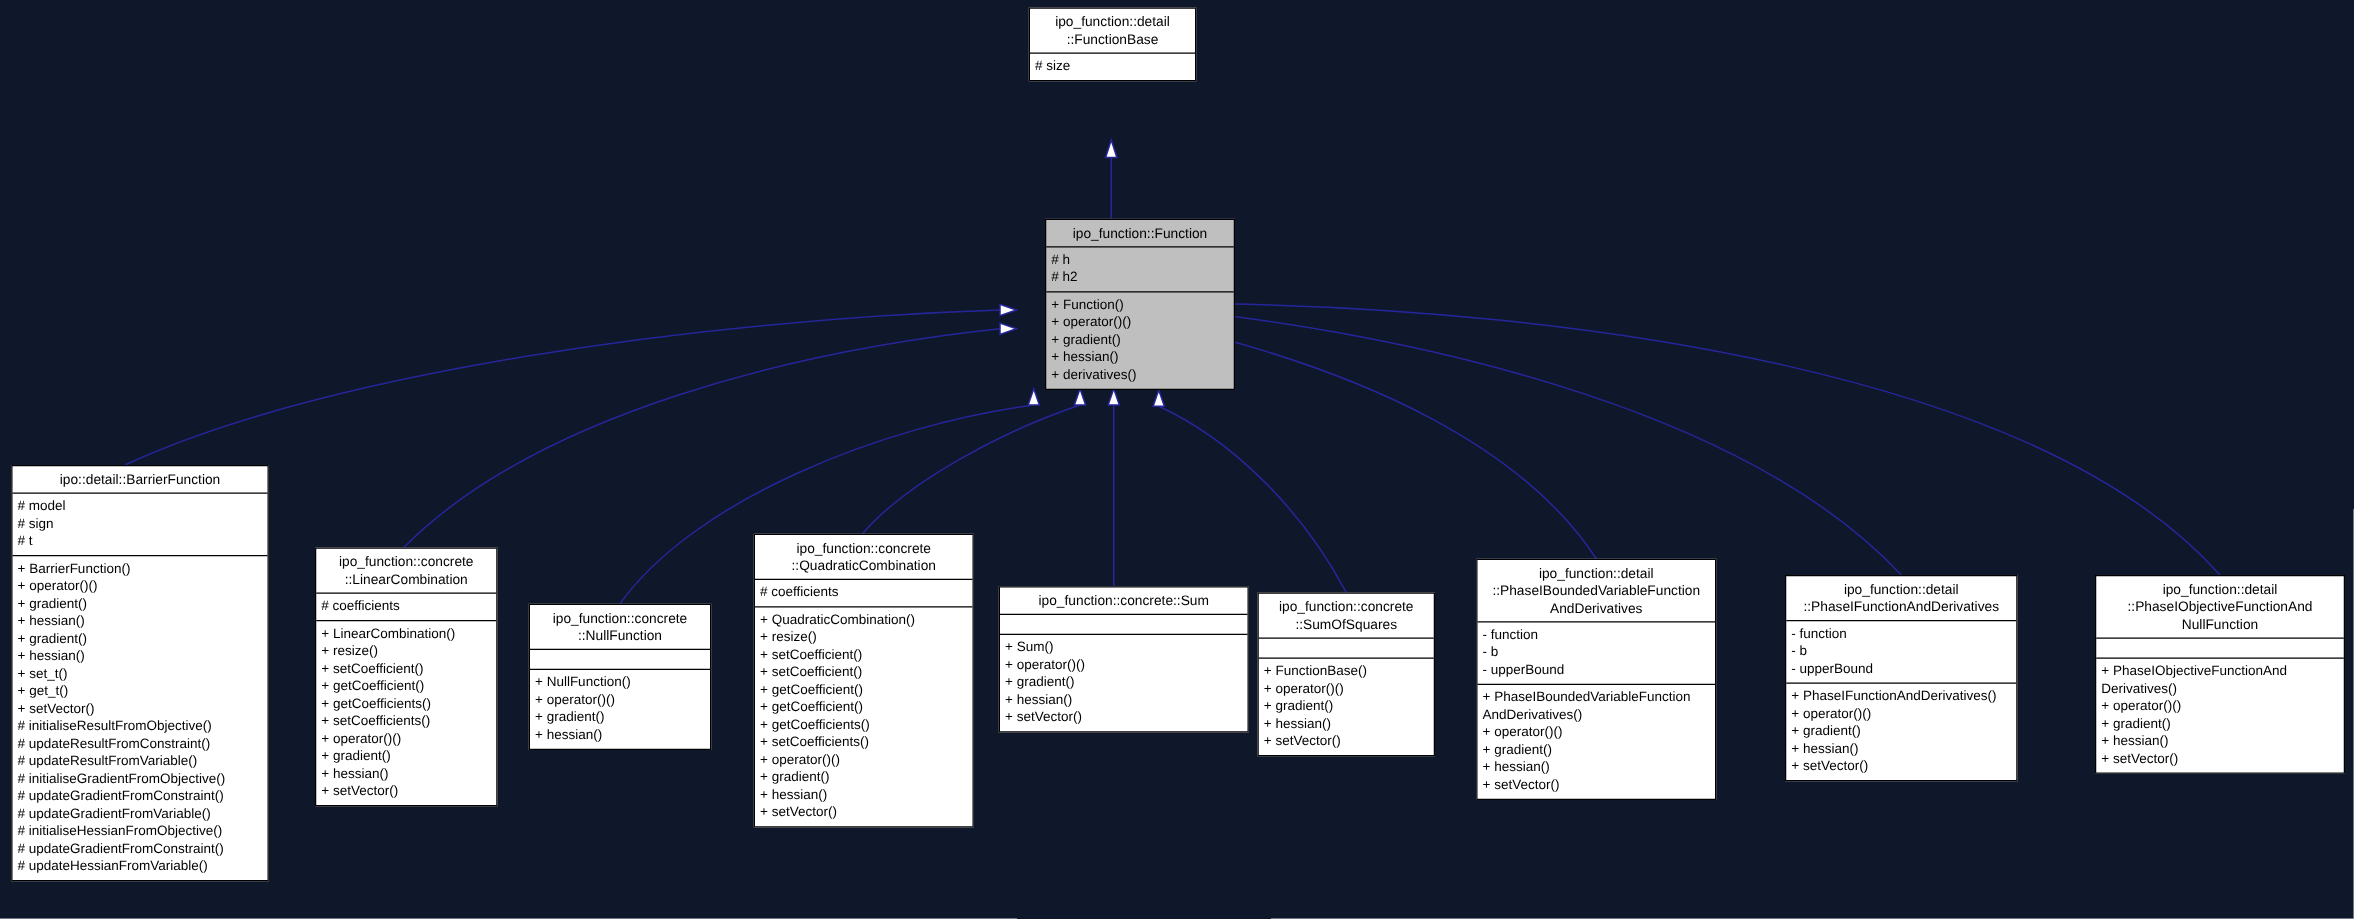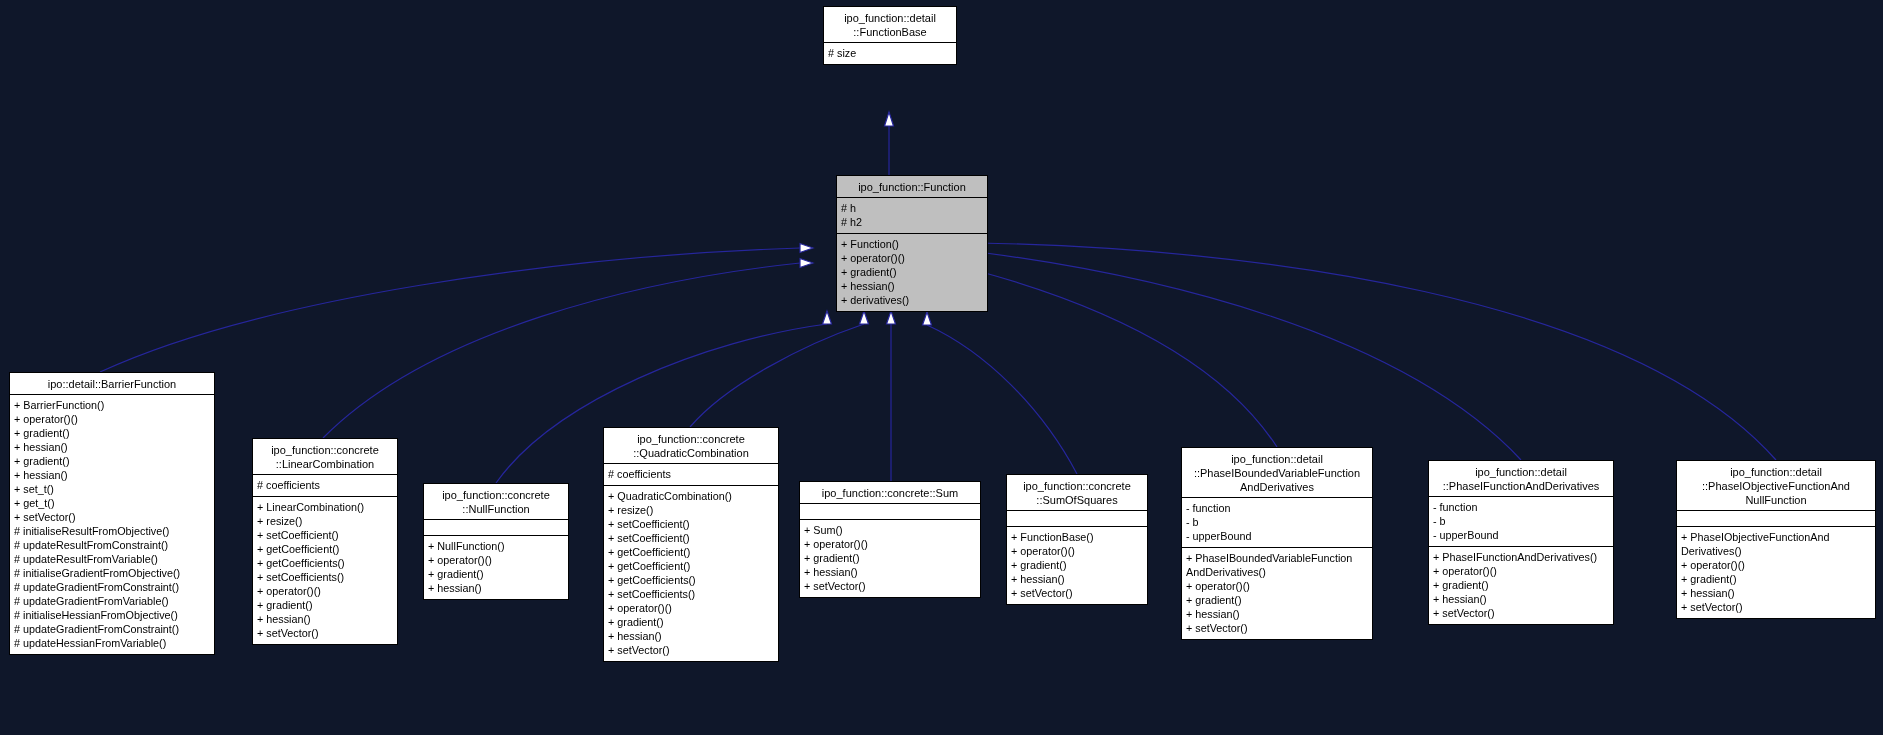--- a/index.html
+++ b/index.html
@@ -58,21 +58,21 @@
   }
   .text-line { overflow: hidden; }
 
   
   #box-function-base        { left: 823px;  top: 6px;   width: 134px; }
   #box-function             { left: 813px;  top: 175px; width: 152px; margin-left: 23px; }
   #box-barrier-function     { left: 9px;    top: 372px; width: 206px; }
   #box-linear-combination   { left: 252px;  top: 438px; width: 146px; }
   #box-null-function        { left: 423px;  top: 483px; width: 146px; }
   #box-quadratic-combination{ left: 603px;  top: 427px; width: 176px; }
-  #box-sum                  { left: 799px;  top: 481px; width: 182px; }
+  #box-sum                  { left: 799px;  top: 469px; width: 200px; }
   #box-sum-of-squares       { left: 1006px; top: 474px; width: 142px; }
   #box-phasei-bounded       { left: 1181px; top: 447px; width: 192px; }
   #box-phasei-function      { left: 1428px; top: 460px; width: 186px; }
   #box-phasei-objective     { left: 1676px; top: 460px; width: 200px; }
 </style>
 </head>
 <body>
 
 <div id="canvas">
 
@@ -132,20 +132,25 @@
         <div class="text-line">+ operator()()</div>
         <div class="text-line">+ gradient()</div>
         <div class="text-line">+ hessian()</div>
         <div class="text-line">+ derivatives()</div>
       </div>
   </div>
 
   <div class="uml-box" id="box-barrier-function">
     <div class="uml-title">
         <div class="text-line">ipo::detail::BarrierFunction</div>
+      </div>
+    <div class="uml-compartment">
+        <div class="text-line"># model</div>
+        <div class="text-line"># sign</div>
+        <div class="text-line"># t</div>
       </div>
     <div class="uml-compartment">
         <div class="text-line">+ BarrierFunction()</div>
         <div class="text-line">+ operator()()</div>
         <div class="text-line">+ gradient()</div>
         <div class="text-line">+ hessian()</div>
         <div class="text-line">+ gradient()</div>
         <div class="text-line">+ hessian()</div>
         <div class="text-line">+ set_t()</div>
         <div class="text-line">+ get_t()</div>

